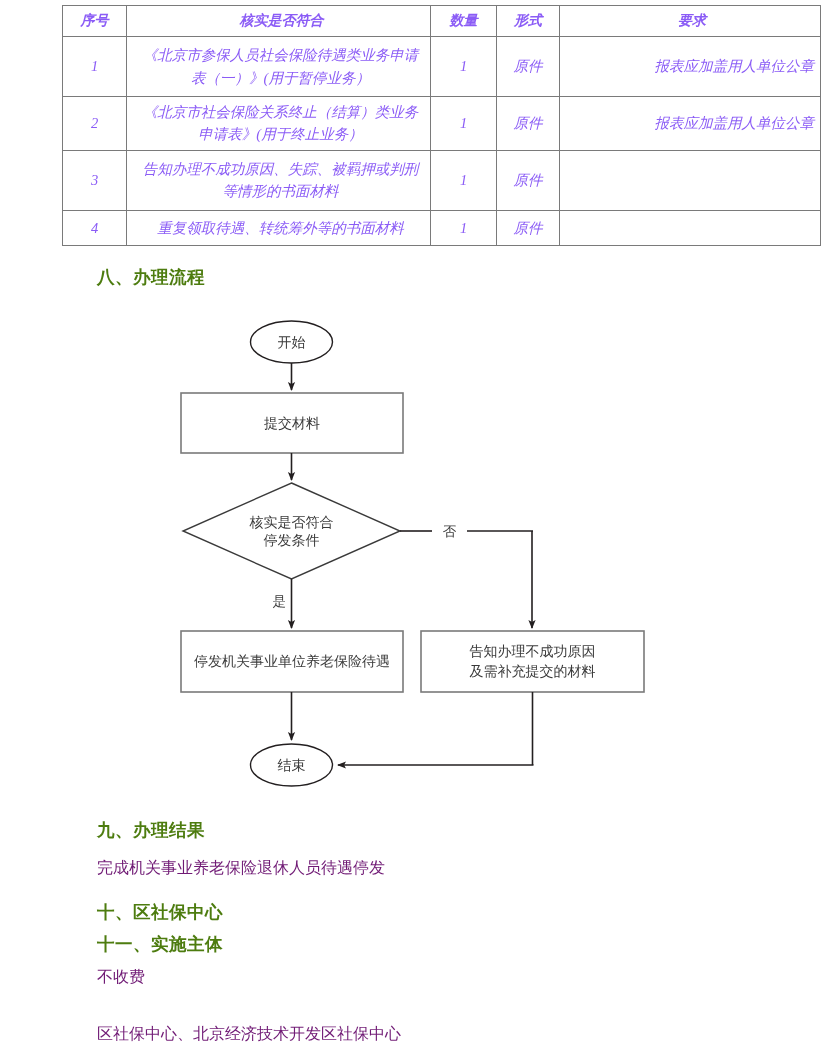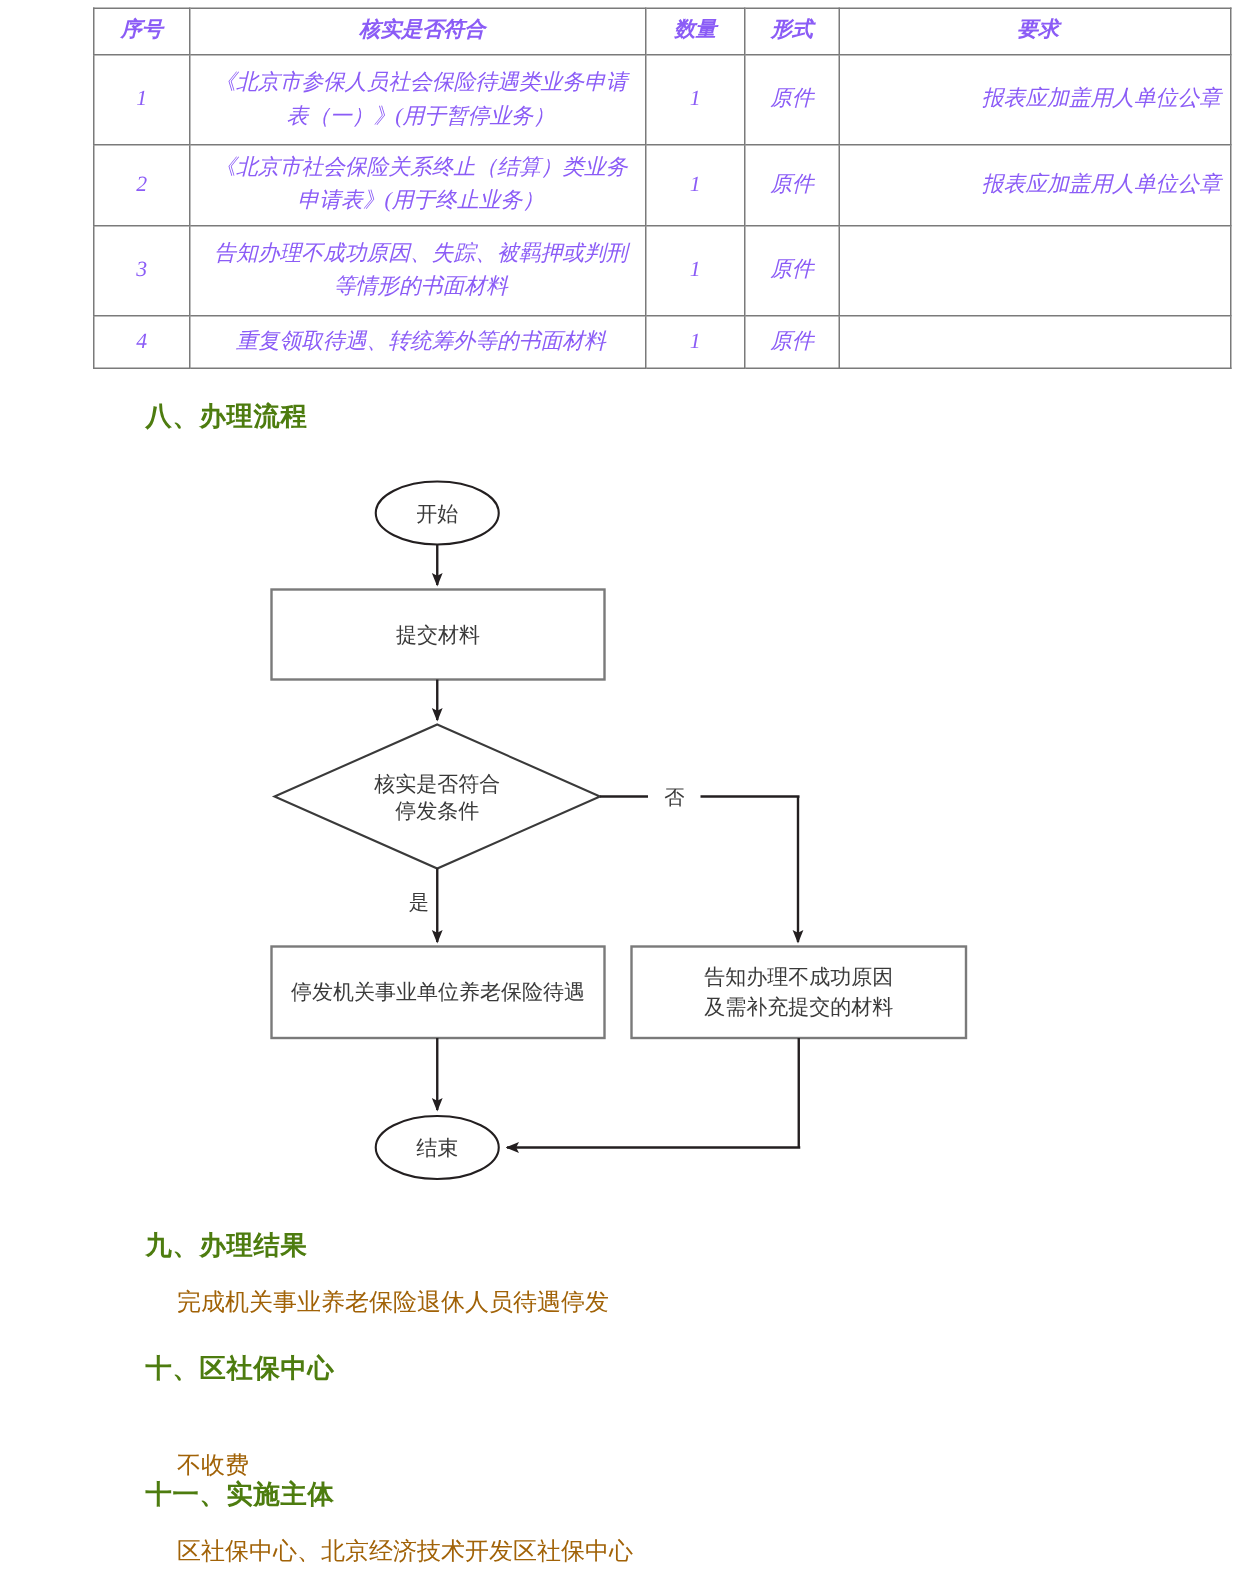--- a/index.html
+++ b/index.html
@@ -61,23 +61,22 @@
     font-weight: bold;
     font-size: 17.5px;
     color: #4d7c0f;
     letter-spacing: 0.5px;
     white-space: nowrap;
   }
   .sec-body {
     position: absolute;
     font-family: Liberation Serif, serif;
     font-size: 16px;
-    color: #a16207;
+    color: #701a75;
     white-space: nowrap;
-    margin-left: 21px;
   }
 
   
   #flowchart {
     position: absolute;
     left: 0;
     top: 300px;
     width: 832px;
     height: 510px;
   }
@@ -195,14 +194,14 @@
     <text class="fc-node-label" x="291.5" y="470" text-anchor="middle">结束</text>
   </g>
 </svg>
 
 <div class="sec-heading" style="left:97px; top:818px;">九、办理结果</div>
 <div class="sec-body" style="left:97px; top:858px;">完成机关事业养老保险退休人员待遇停发</div>
 
 <div class="sec-heading" style="left:97px; top:900px;">十、区社保中心</div>
 <div class="sec-body" style="left:97px; top:967px;">不收费</div>
 
-<div class="sec-heading" style="left:97px; top:984px;">十一、实施主体</div>
+<div class="sec-heading" style="left:97px; top:932px;">十一、实施主体</div>
 <div class="sec-body" style="left:97px; top:1024px;">区社保中心、北京经济技术开发区社保中心</div>
 
 </body></html>

